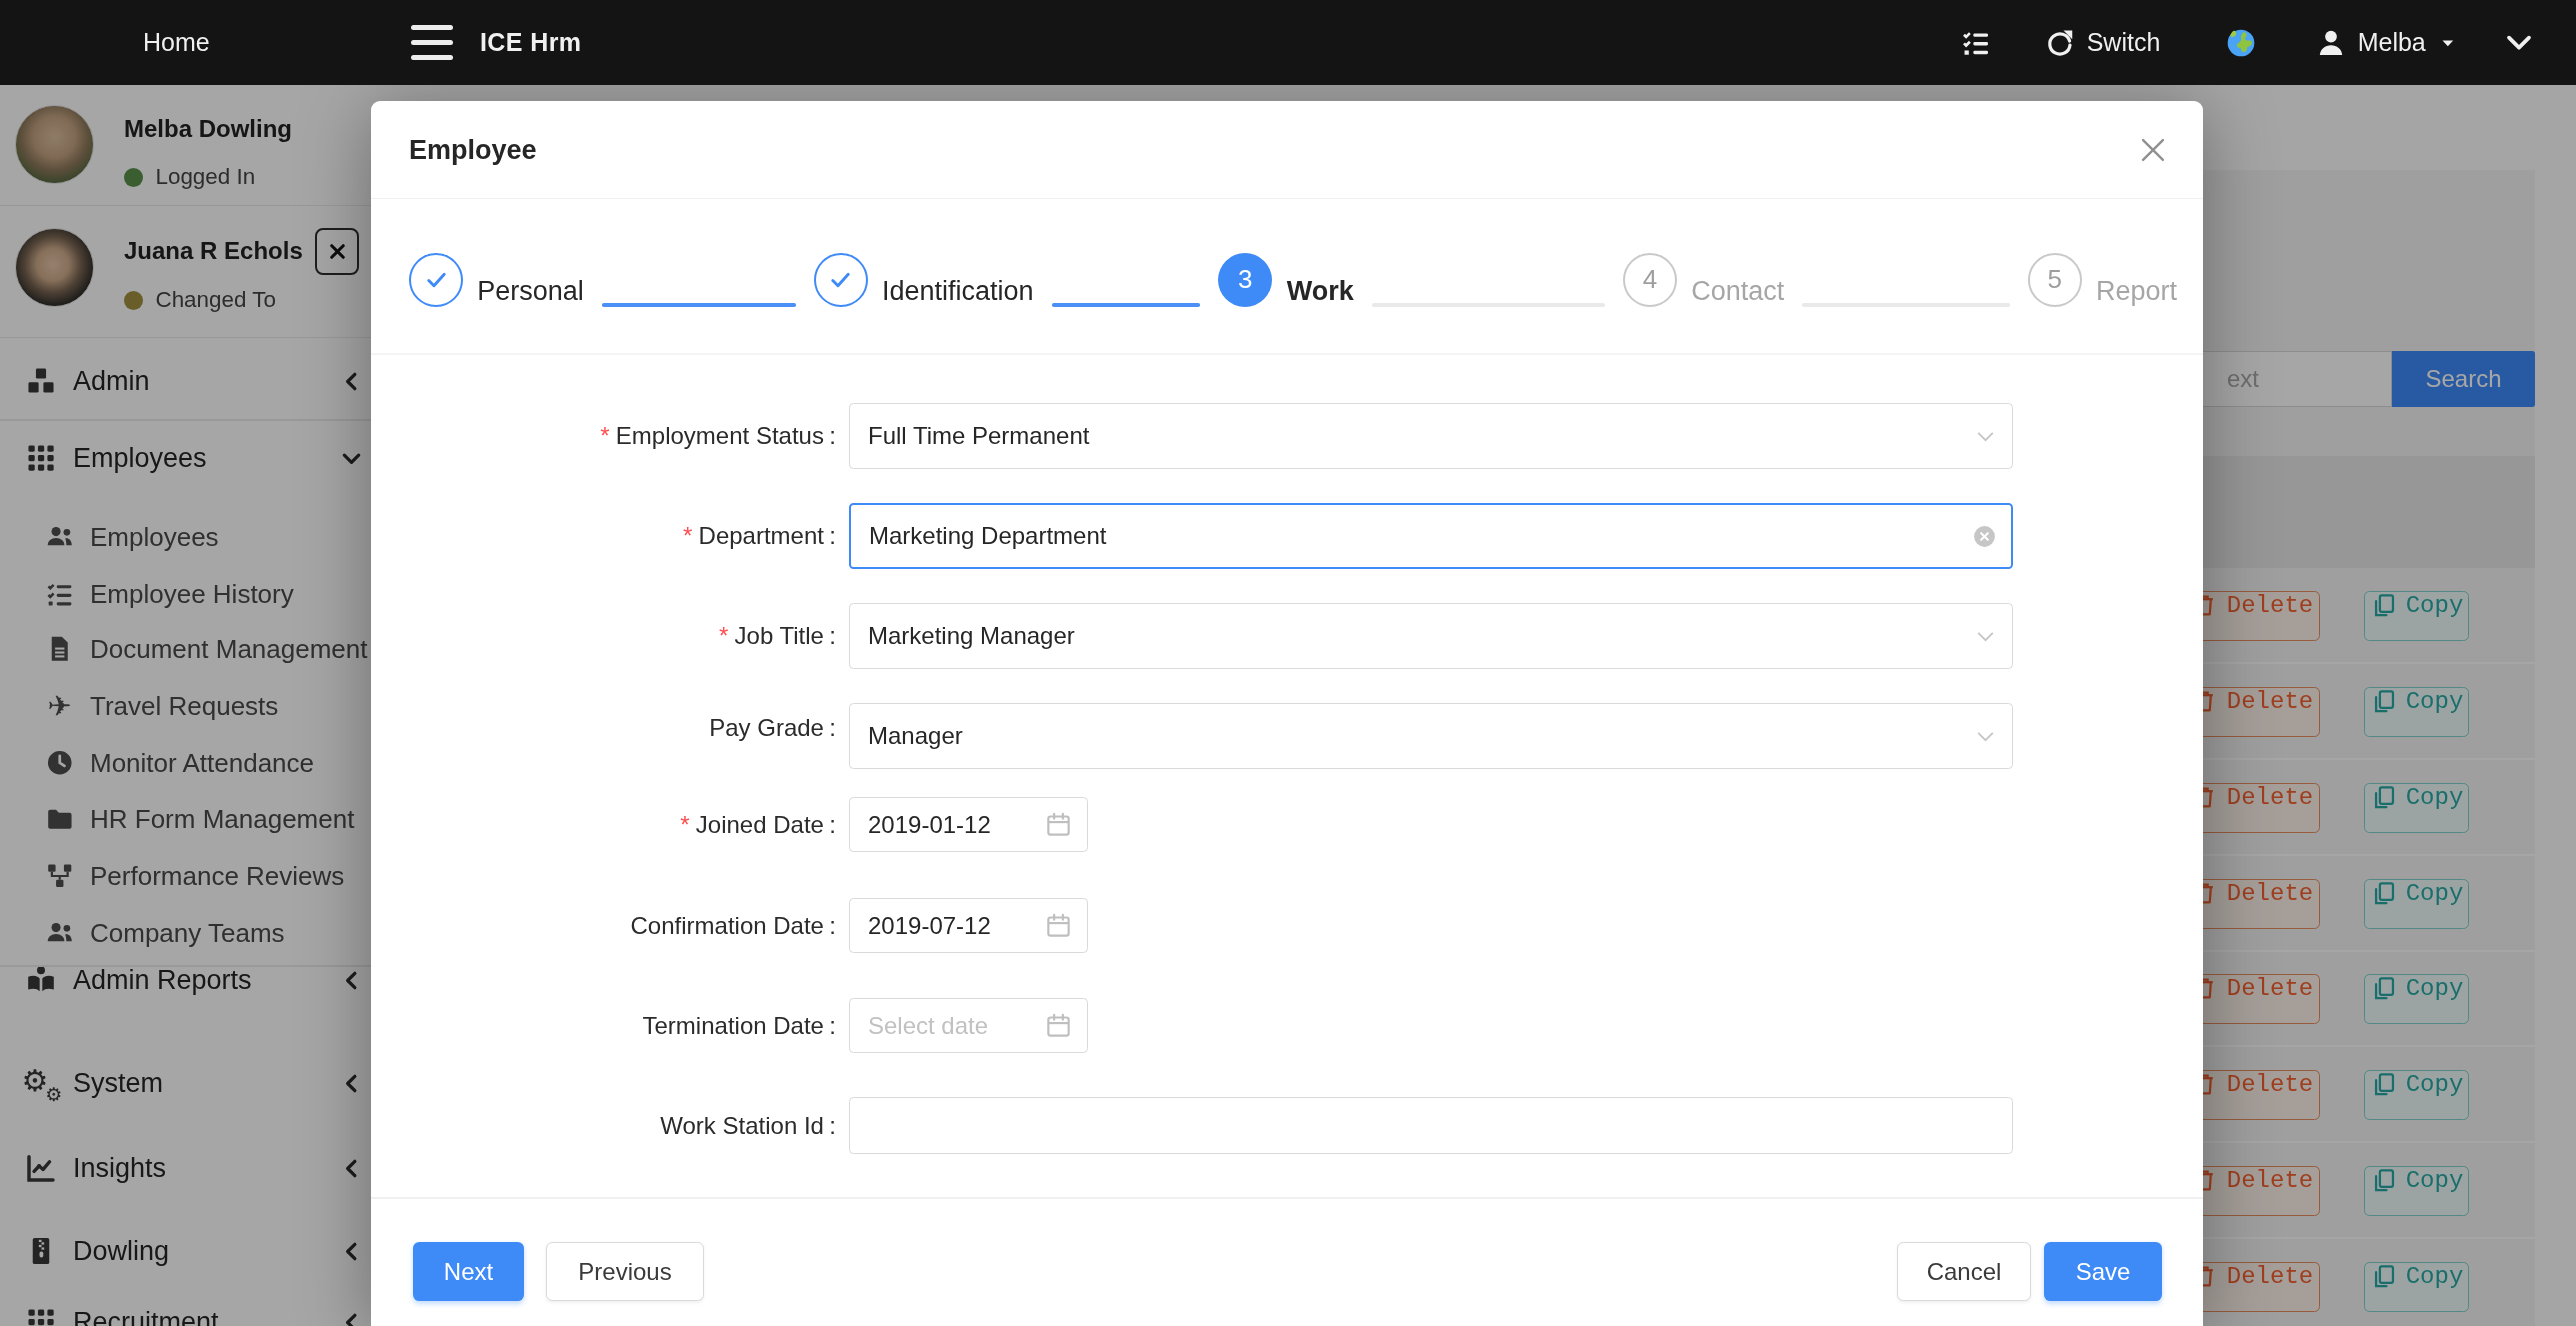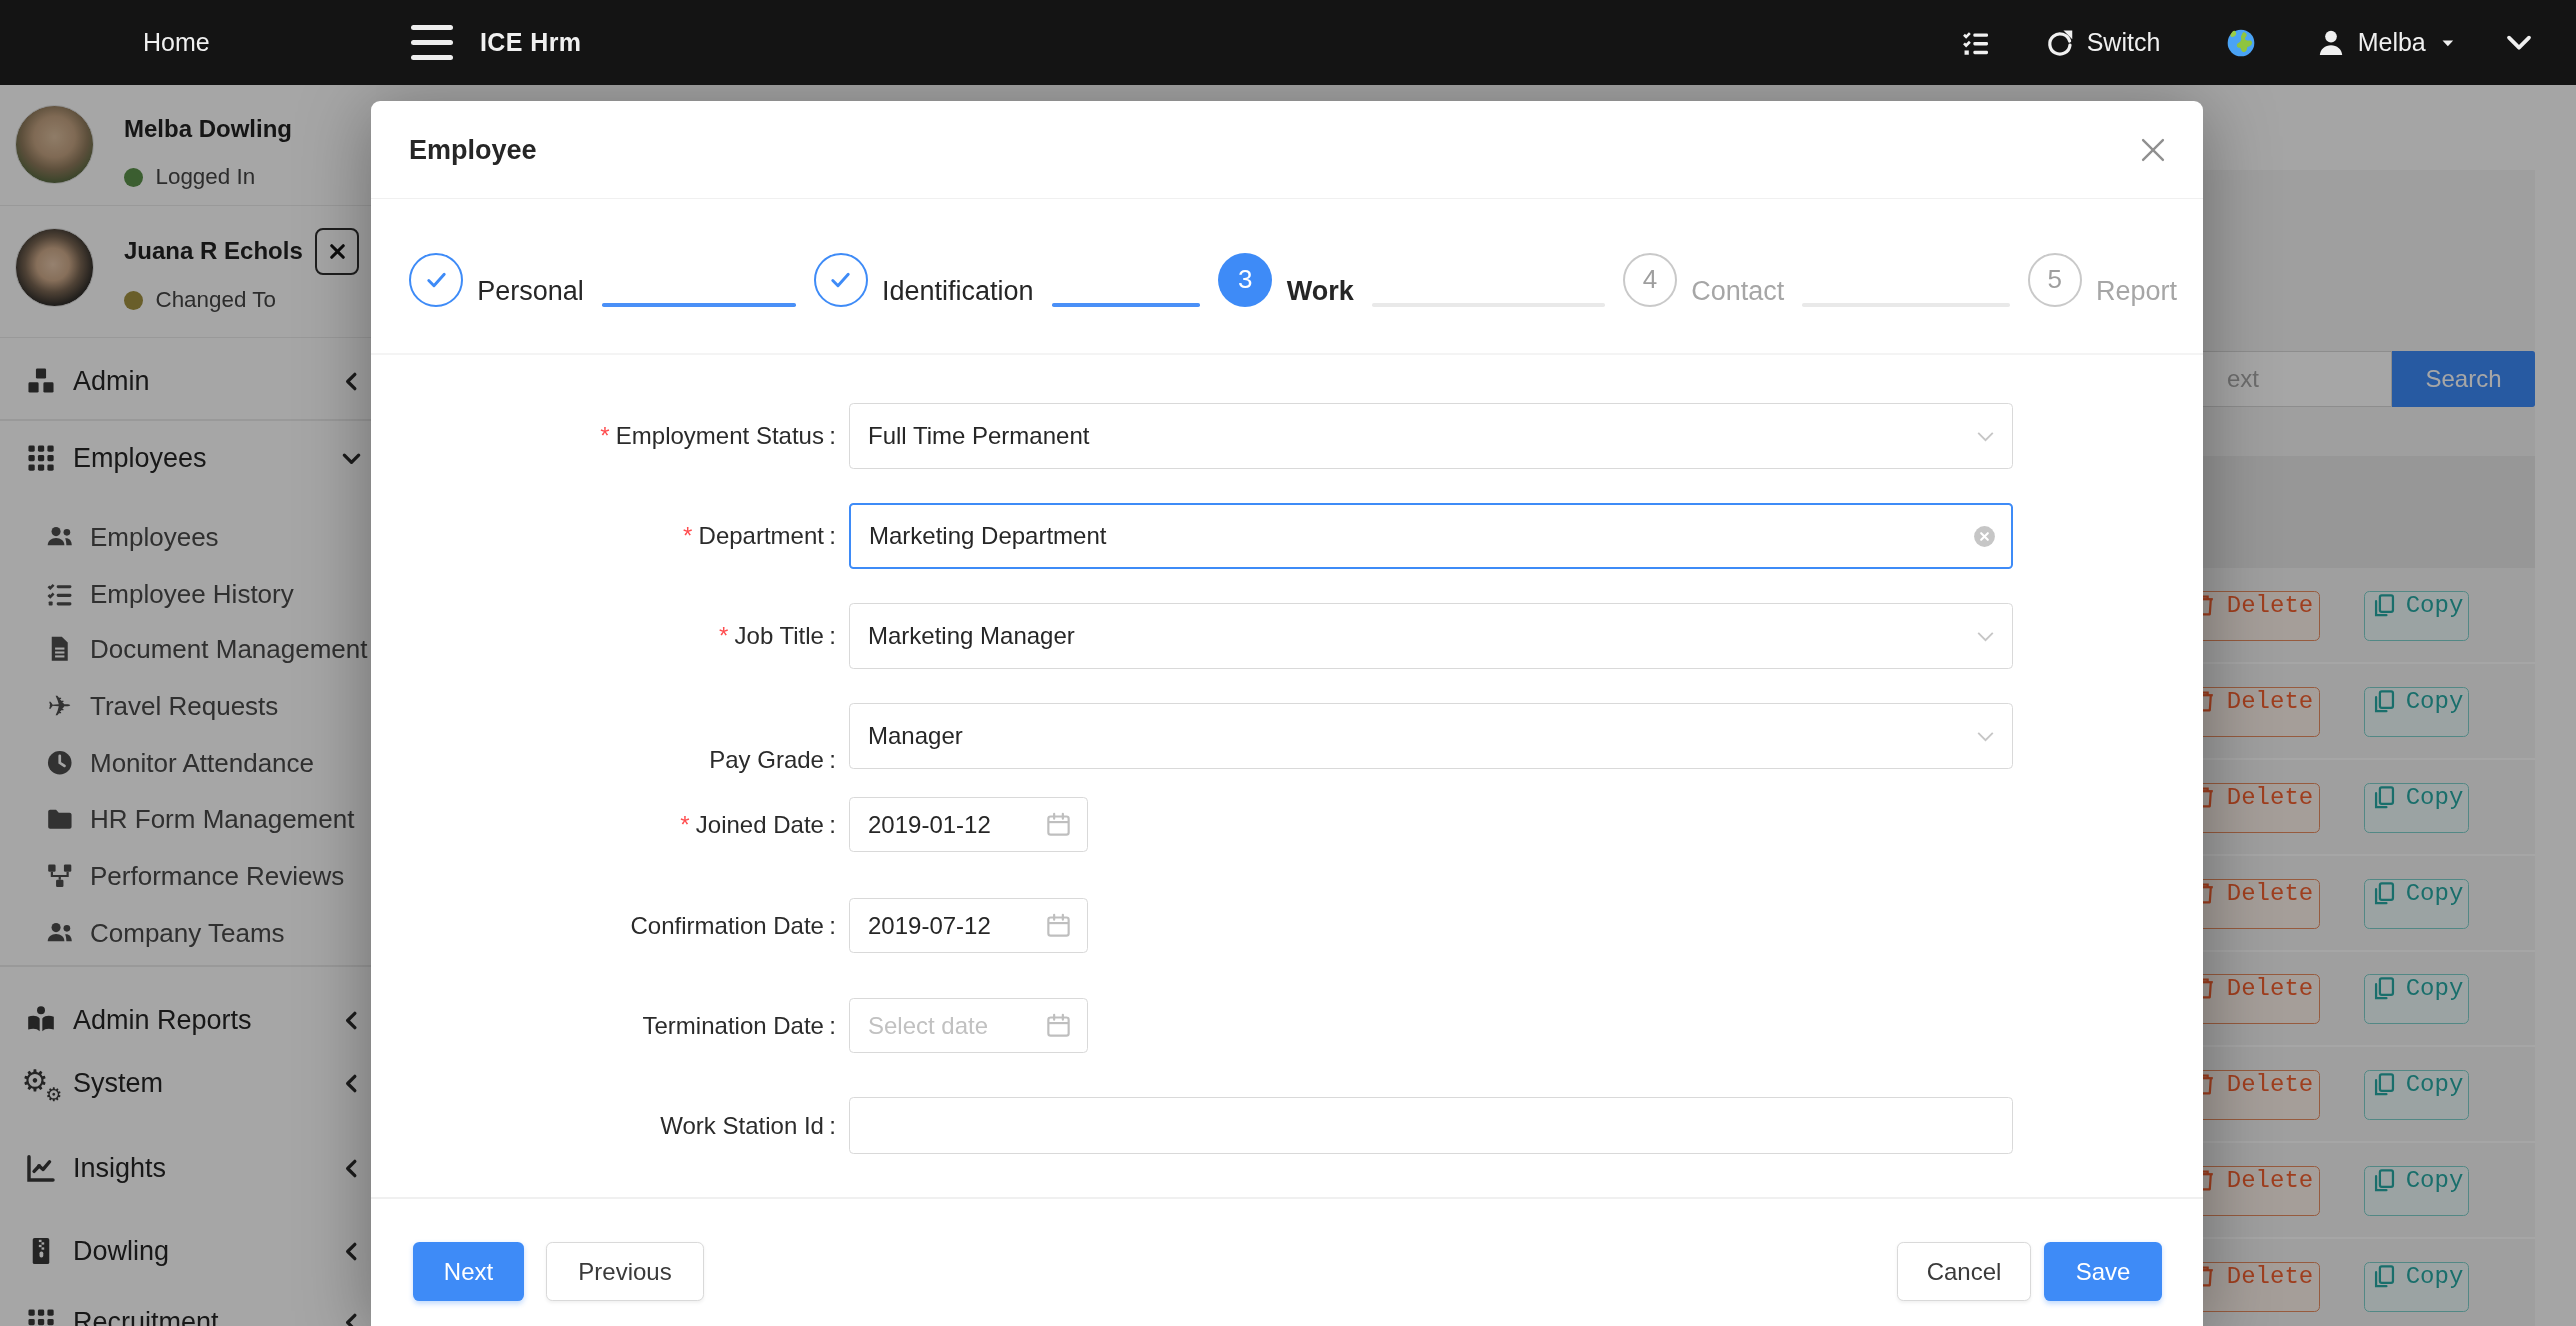--- a/index.html
+++ b/index.html
@@ -269,21 +269,21 @@
         <span class="m-ico">
           <svg viewBox="0 0 24 24" width="100%" height="100%" fill="none" xmlns="http://www.w3.org/2000/svg">
             <circle cx="9" cy="7.8" r="3.7" fill="currentColor"></circle>
             <path d="M2.2 19c0-3.7 3-6 6.8-6s6.8 2.3 6.8 6z" fill="currentColor"></path>
             <circle cx="17.8" cy="8.4" r="2.7" fill="currentColor"></circle>
             <path d="M16.4 13.3c3.1-.4 5.4 1.8 5.4 5.7h-4.4c-.1-2.3-.4-4.3-1-5.7z" fill="currentColor"></path>
           </svg>
         </span>
         <span class="m-label">Company Teams</span>
       </div>
-      <div class="menu-item lvl0" style="top: 908px;">
+      <div class="menu-item lvl0" style="top: 868px;">
         <span class="m-ico">
           <svg viewBox="0 0 24 24" width="100%" height="100%" fill="none" xmlns="http://www.w3.org/2000/svg">
             <circle cx="12" cy="4.6" r="3" fill="currentColor"></circle>
             <path d="M2.4 9.6c3.6-1.3 6.7-.9 8.6 1.2v9.6c-1.9-2-5-2.4-8.6-1.2z" fill="currentColor"></path>
             <path d="M21.6 9.6c-3.6-1.3-6.7-.9-8.6 1.2v9.6c1.9-2 5-2.4 8.6-1.2z" fill="currentColor"></path>
           </svg>
         </span>
         <span class="m-label">Admin Reports</span>
         <span class="m-chev"><svg viewBox="0 0 24 24" width="100%" height="100%" fill="none" xmlns="http://www.w3.org/2000/svg">
             <path d="M15.5 4.5L8 12l7.5 7.5" stroke="currentColor" stroke-width="3.4" stroke-linecap="round" stroke-linejoin="round"></path>
@@ -635,21 +635,21 @@
         <span class="req">*</span>
         <span>Job Title</span>
         <span class="colon">:</span>
       </div>
       <div class="control" style="top: 502px; height: 66px; width: 1164px;">
         <span class="val">Marketing Manager</span>
         <span class="suffix"><svg viewBox="0 0 24 24" width="100%" height="100%" fill="none" xmlns="http://www.w3.org/2000/svg">
             <path d="M5 8.5l7 7 7-7" stroke="currentColor" stroke-width="1.8"></path>
           </svg></span>
       </div>
-      <div class="f-label" style="top: 626px; height: 66px;">
+      <div class="f-label" style="top: 594px; height: 66px;">
         <span>Pay Grade</span>
         <span class="colon">:</span>
       </div>
       <div class="control" style="top: 602px; height: 66px; width: 1164px;">
         <span class="val">Manager</span>
         <span class="suffix"><svg viewBox="0 0 24 24" width="100%" height="100%" fill="none" xmlns="http://www.w3.org/2000/svg">
             <path d="M5 8.5l7 7 7-7" stroke="currentColor" stroke-width="1.8"></path>
           </svg></span>
       </div>
       <div class="f-label" style="top: 696px; height: 55px;">

